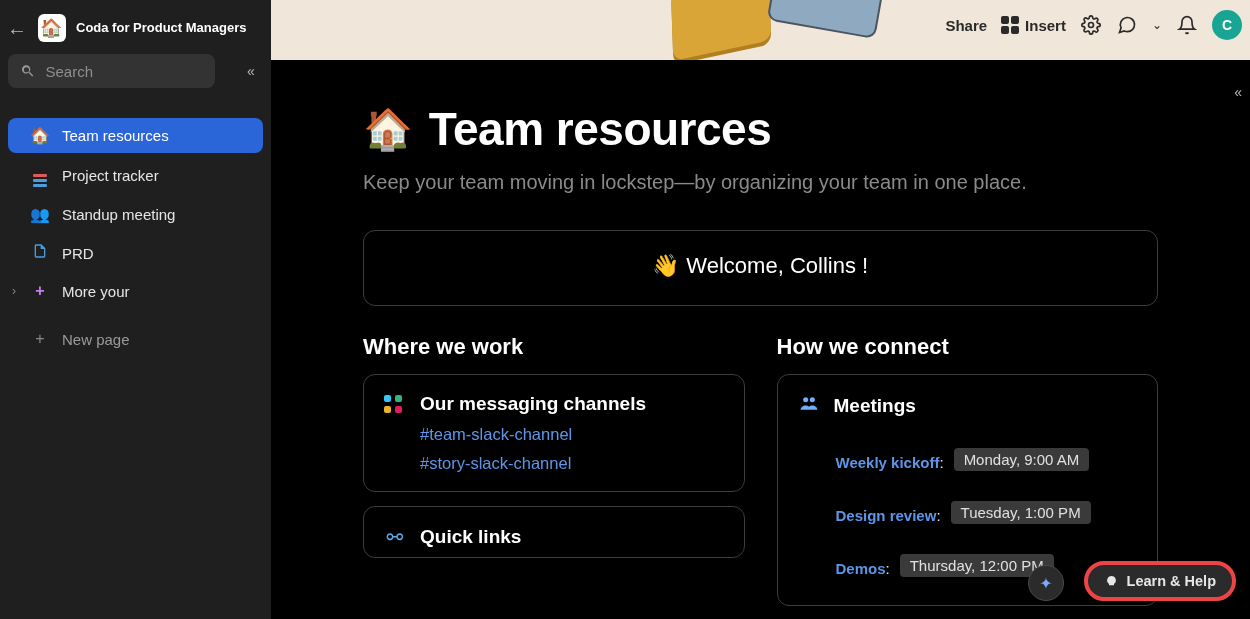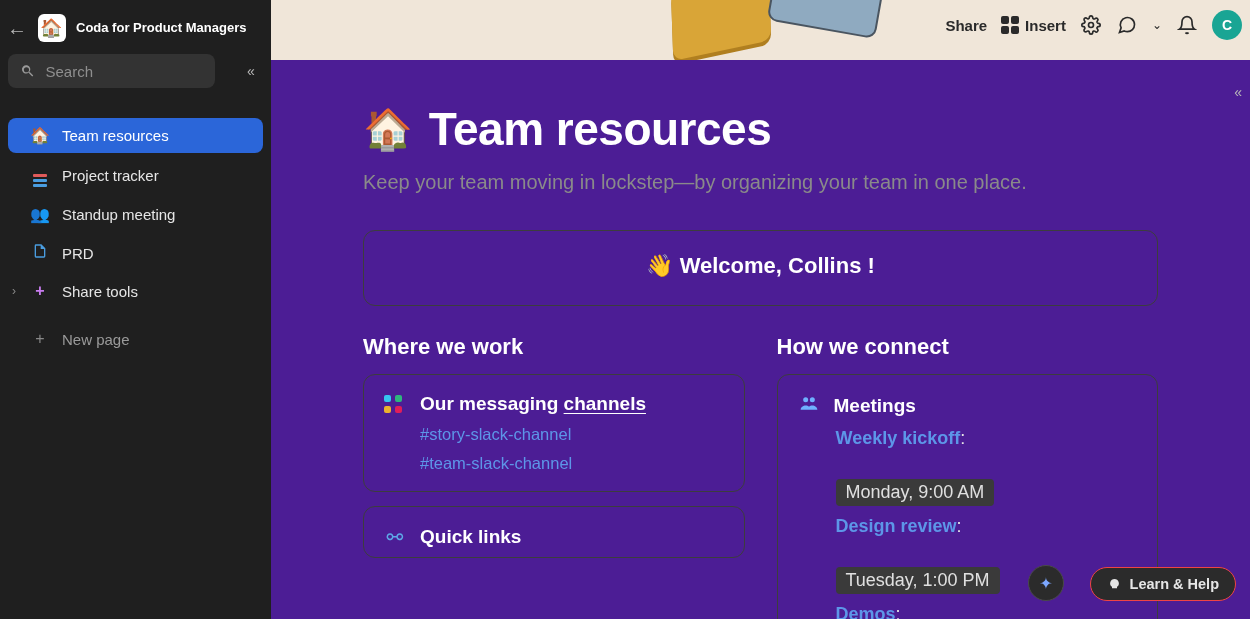--- a/index.html
+++ b/index.html
@@ -114,21 +114,21 @@
   }
   .nav-item svg { width: 18px; height: 18px; }
   .plus-icon { color: #c97cf0; font-weight: 700; font-size: 18px; }
   .new-page-plus { color: #888; font-size: 18px; font-weight: 400; }
   .nav-sep { height: 10px; }
 
   
   .main {
     flex: 1;
     position: relative;
-    background: #4c1d95;
+    background: #000000;
     overflow: hidden;
   }
   .hero {
     height: 60px;
     background: linear-gradient(to bottom, #f0e6d9 0%, #f0e6d9 100%);
     position: relative;
     overflow: hidden;
   }
   .hero-shape1 {
     position: absolute;
@@ -213,21 +213,21 @@
 
   .welcome-card {
     margin-top: 36px;
     border: 1px solid #3d3d3d;
     border-radius: 12px;
     padding: 22px 26px 26px;
     text-align: center;
   }
   .welcome-title {
     font-size: 22px;
-    font-weight: 700;
+    font-weight: 400;
     color: #fff;
   }
   .welcome-body {
     margin-top: 14px;
     font-size: 17px;
     color: #c0c0c0;
     line-height: 1.55;
   }
 
   .cols {
@@ -249,36 +249,35 @@
     margin-bottom: 14px;
   }
   .card-head {
     display: flex;
     align-items: center;
     gap: 14px;
     margin-bottom: 10px;
   }
   .card-icon { width: 22px; font-size: 18px; text-align: center; }
   .card-title { font-size: 19px; font-weight: 700; color: #fff; }
-  .card-title .underline { text-decoration: underline; text-underline-offset: 3px; }
+  .card-title .underline { text-underline-offset: 3px; }
   .card-links {
     padding-left: 36px;
     display: flex;
     flex-direction: column;
     gap: 10px;
   }
   .link { color: #5d96e8; font-size: 16.5px; cursor: pointer; }
   .meet-row {
     padding-left: 38px;
     display: flex;
-    align-items: flex-start;
+    align-items: flex-end;
     gap: 10px;
     margin-bottom: 10px;
-    font-size: 18px;
-    flex-direction: column;
+    font-size: 15px;
   }
   .meet-label { color: #5d96e8; font-weight: 700; cursor: pointer; }
   .meet-label::after { content: ":"; color: #e6e6e6; font-weight: 400; }
   .meet-time {
     background: #3a3a3a;
     padding: 3px 10px;
     border-radius: 4px;
     color: #e0e0e0;
     margin-top: 20px;
   }
@@ -311,21 +310,21 @@
   .learn-btn {
     position: absolute;
     right: 14px;
     bottom: 18px;
     display: flex;
     align-items: center;
     gap: 8px;
     padding: 8px 16px;
     border-radius: 20px;
     background: #2b2b2b;
-    border: 1px solid #ef4444;
+    border: 4px solid #ef4444;
     color: #e6e6e6;
     font-size: 14.5px;
     font-weight: 600;
     cursor: pointer;
   }
   .learn-btn svg { width: 15px; height: 15px; fill: #e6e6e6; }
 
   
   .tracker-icon { display:inline-flex; flex-direction:column; gap:2px; }
   .tracker-icon span { width:14px; height:3px; border-radius:1px; }
@@ -373,21 +372,21 @@
       </div>
       <div class="nav-item">
         <span class="emoji prd-icon"><svg viewBox="0 0 24 24">
               <path d="M14 2H6a2 2 0 00-2 2v16a2 2 0 002 2h12a2 2 0 002-2V8l-6-6zM6 20V4h7v5h5v11H6z"></path>
             </svg></span>
         <span>PRD</span>
       </div>
       <div class="nav-item">
         <span class="exp">›</span>
         <span class="emoji plus-icon">+</span>
-        <span>Share tools</span>
+        <span>More your</span>
       </div>
       <div class="nav-sep"></div>
       <div class="nav-item">
         <span class="emoji new-page-plus">+</span>
         <span style="color:#9a9a9a">New page</span>
       </div>
     </nav>
   </aside>
 
   <main class="main">
@@ -451,22 +450,22 @@
                     <span class="b"></span>
                     <span class="c"></span>
                     <span class="d"></span>
                   </div>
                 </div>
               <div class="card-title">
                 <span>Our messaging </span><span class="underline">channels</span>
               </div>
             </div>
             <div class="card-links">
+              <span class="link">#team-slack-channel</span>
               <span class="link">#story-slack-channel</span>
-              <span class="link">#team-slack-channel</span>
             </div>
           </div>
           <div class="card" style="padding-bottom:8px">
             <div class="card-head" style="margin-bottom:0">
               <div class="card-icon link-icon">⚯</div>
               <div class="card-title">Quick links</div>
             </div>
           </div>
         </div>
 

